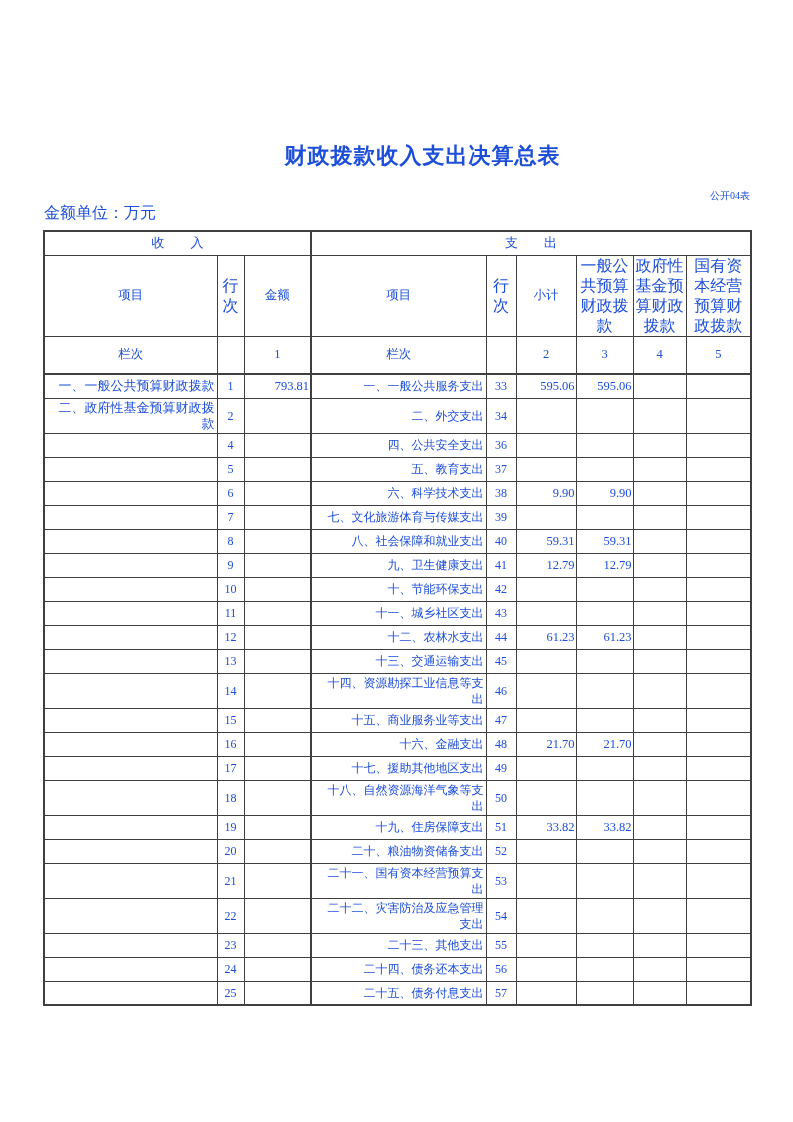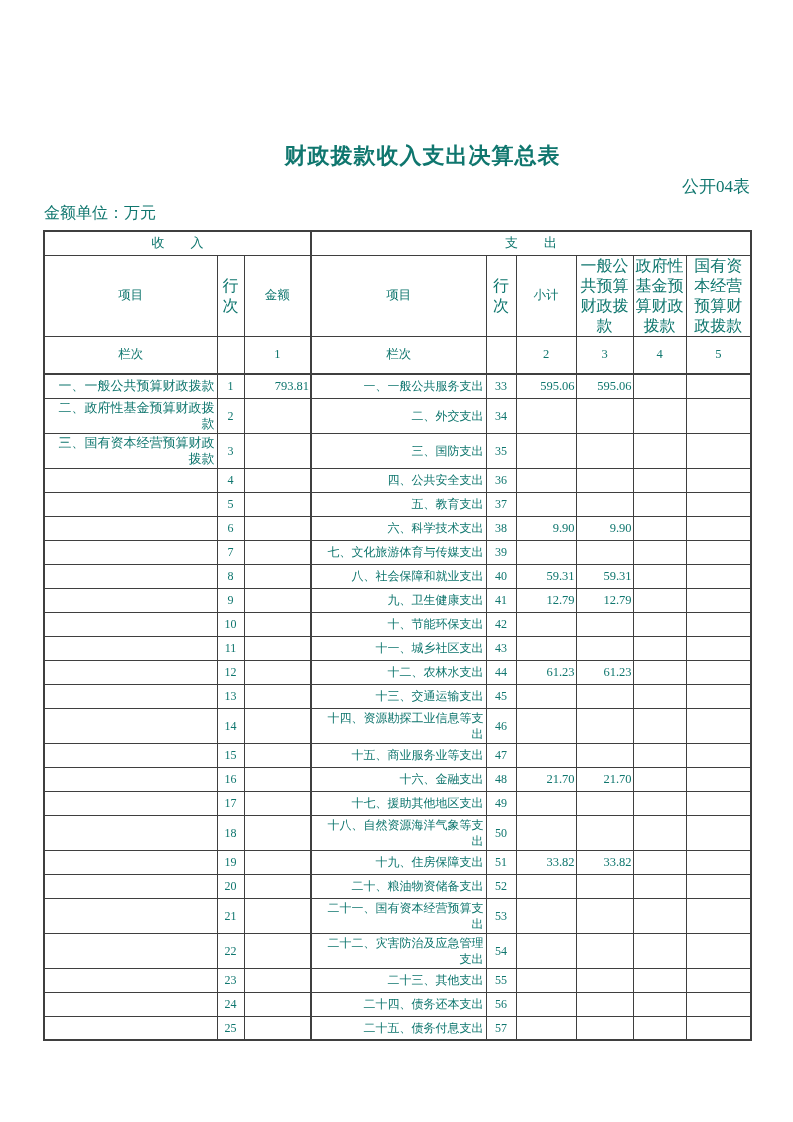--- a/index.html
+++ b/index.html
@@ -4,40 +4,40 @@
 <style>
   * { margin: 0; padding: 0; box-sizing: border-box; }
   html, body { background: #e8e8e8; }
   .page {
     position: relative;
     width: 793px;
     height: 1122px;
     margin: 0 auto;
     background: #ffffff;
     font-family: "Liberation Serif", serif;
-    color: #0f766e;
+    color: #1d4ed8;
     overflow: hidden;
   }
   .doc-title {
     position: absolute;
     top: 141px;
     left: 0;
     width: 100%;
     text-align: center;
     text-indent: 52px;
     font-family: "Liberation Sans", sans-serif;
     font-size: 22px;
     font-weight: bold;
     letter-spacing: 1px;
   }
   .form-label {
     position: absolute;
-    top: 175px;
+    top: 189px;
     right: 43px;
-    font-size: 17px;
+    font-size: 10px;
   }
   .meta-row {
     position: absolute;
     top: 203px;
     left: 44px;
     right: 43px;
     display: flex;
     justify-content: space-between;
     align-items: flex-end;
   }
@@ -148,31 +148,20 @@
             <td class="line">2</td>
             <td class="amount"></td>
             <td class="item">二、外交支出</td>
             <td class="line">34</td>
             <td class="amount"></td>
             <td class="amount"></td>
             <td class="amount"></td>
             <td class="amount"></td>
           </tr>
           <tr>
-            <td class="item">三、国有资本经营预算财政拨款</td>
-            <td class="line">3</td>
-            <td class="amount"></td>
-            <td class="item">三、国防支出</td>
-            <td class="line">35</td>
-            <td class="amount"></td>
-            <td class="amount"></td>
-            <td class="amount"></td>
-            <td class="amount"></td>
-          </tr>
-          <tr>
             <td class="item"></td>
             <td class="line">4</td>
             <td class="amount"></td>
             <td class="item">四、公共安全支出</td>
             <td class="line">36</td>
             <td class="amount"></td>
             <td class="amount"></td>
             <td class="amount"></td>
             <td class="amount"></td>
           </tr>

